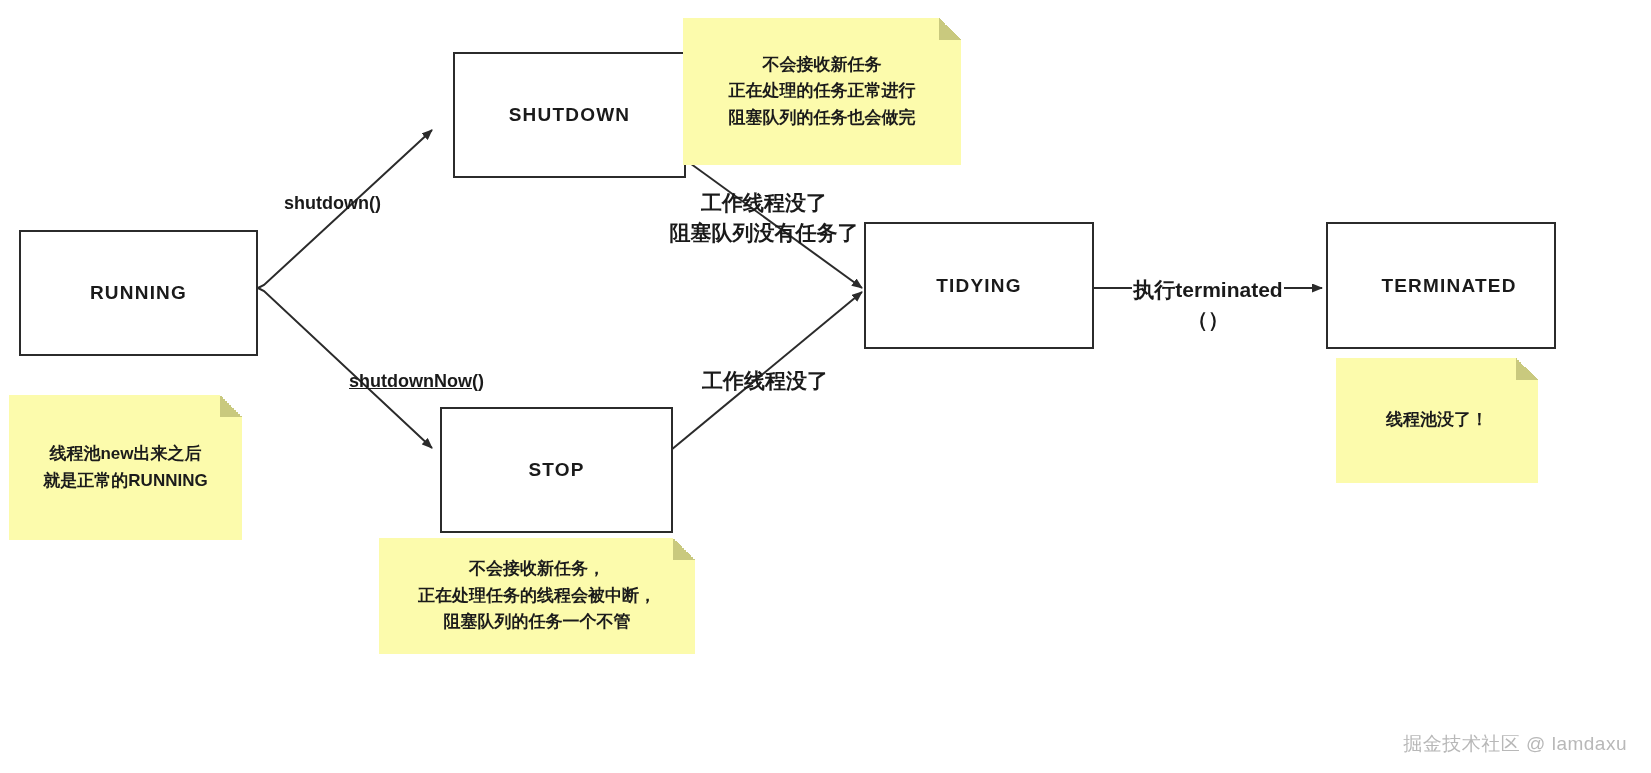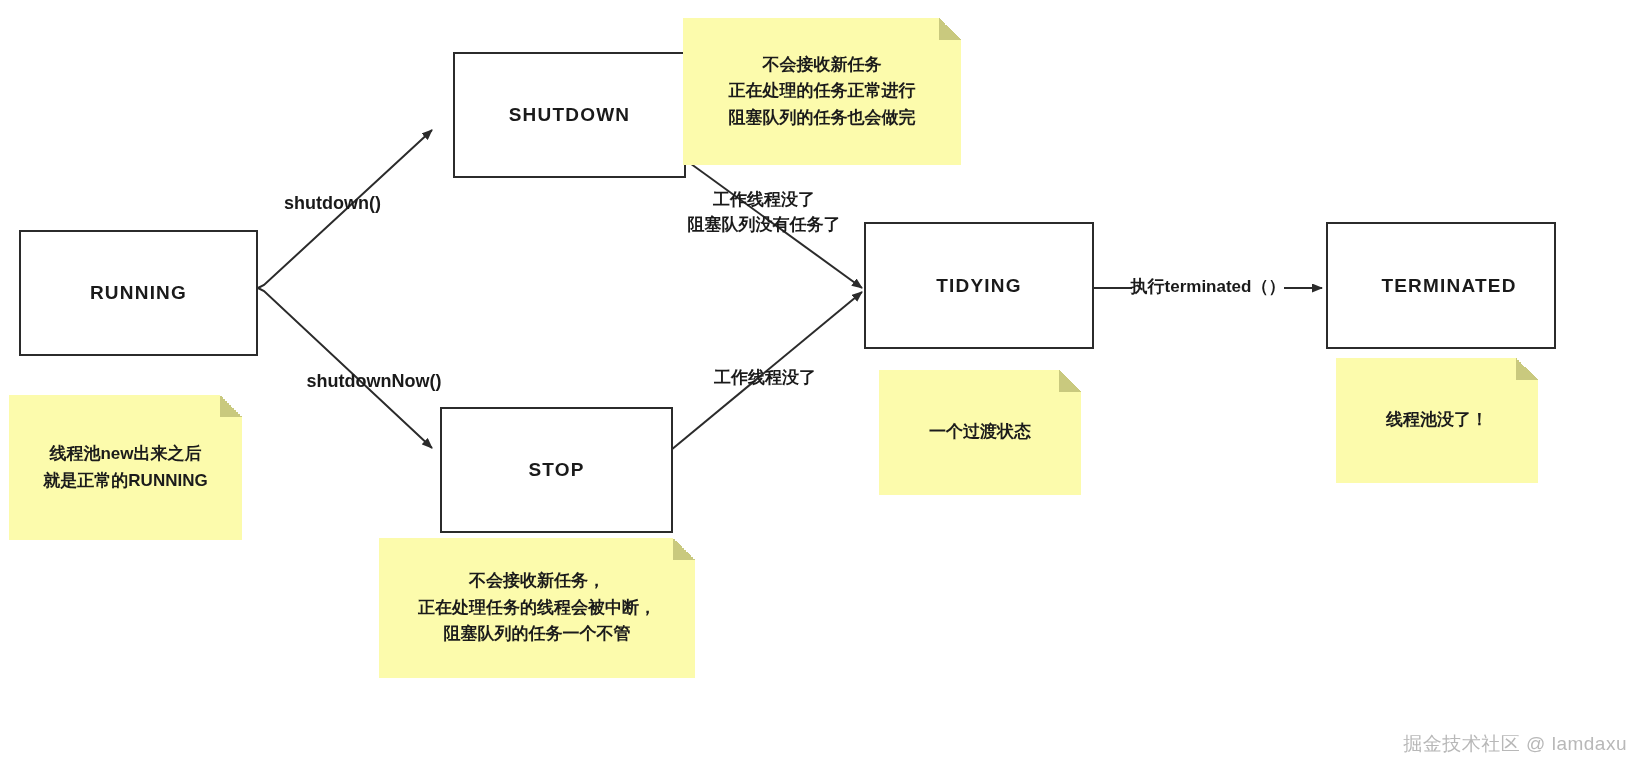--- a/index.html
+++ b/index.html
@@ -50,21 +50,21 @@
     top: 0;
     right: 0;
     width: 22px;
     height: 22px;
     background: linear-gradient(225deg, #ffffff 0 50%, #c9c97e 50% 100%);
   }
   
   .edge-label {
     position: absolute;
     color: #1a1a1a;
-    font-size: 17px;
+    font-size: 21px;
     font-weight: 700;
     line-height: 1.45;
     white-space: pre-line;
     text-align: center;
   }
   .edge-label.mono {
     font-size: 18px;
   }
   
   #edges {
@@ -135,21 +135,21 @@
   <div class="state-box" style="left:864px; top:222px; width:230px; height:127px;justify-content:center;">
     <span>TIDYING</span>
   </div>
 
   <div class="state-box" style="left:1326px; top:222px; width:230px; height:127px;padding-left:16px;">
     <span>TERMINATED</span>
   </div>
 
   <div class="edge-label mono" style="left:284px; top:190px; width:190px; text-align:left;">shutdown()</div>
 
-  <div class="edge-label mono" style="left:264px; top:368px; width:220px; text-align:center;">shutdownNow()</div>
+  <div class="edge-label mono" style="left:264px; top:368px; width:220px; text-align:right;text-decoration:underline;">shutdownNow()</div>
 
   <div class="edge-label" style="left:654px; top:188px; width:220px; text-align:center;">工作线程没了
 阻塞队列没有任务了</div>
 
   <div class="edge-label" style="left:690px; top:366px; width:150px; text-align:center;">工作线程没了</div>
 
   <div class="edge-label" style="left:1128px; top:275px; width:160px; text-align:center;">执行terminated（）</div>
 
   <div class="note" style="left:9px; top:395px; width:233px; height:145px;">
     <span class="fold"></span>
@@ -157,31 +157,27 @@
 就是正常的RUNNING</span>
   </div>
 
   <div class="note" style="left:683px; top:18px; width:278px; height:147px;">
     <span class="fold"></span>
     <span>不会接收新任务
 正在处理的任务正常进行
 阻塞队列的任务也会做完</span>
   </div>
 
-  <div class="note" style="left:379px; top:538px; width:316px; height:140px;">
+  <div class="note" style="left:379px; top:538px; width:316px; height:116px;">
     <span class="fold"></span>
     <span>不会接收新任务，
 正在处理任务的线程会被中断，
 阻塞队列的任务一个不管</span>
   </div>
 
-  <div class="note" style="left:879px; top:370px; width:202px; height:125px;">
-    <span class="fold"></span>
-    <span>一个过渡状态</span>
-  </div>
 
   <div class="note" style="left:1336px; top:358px; width:202px; height:125px;">
     <span class="fold"></span>
     <span>线程池没了！</span>
   </div>
 
   <div id="watermark">掘金技术社区 @ lamdaxu</div>
 
 </div>
 

